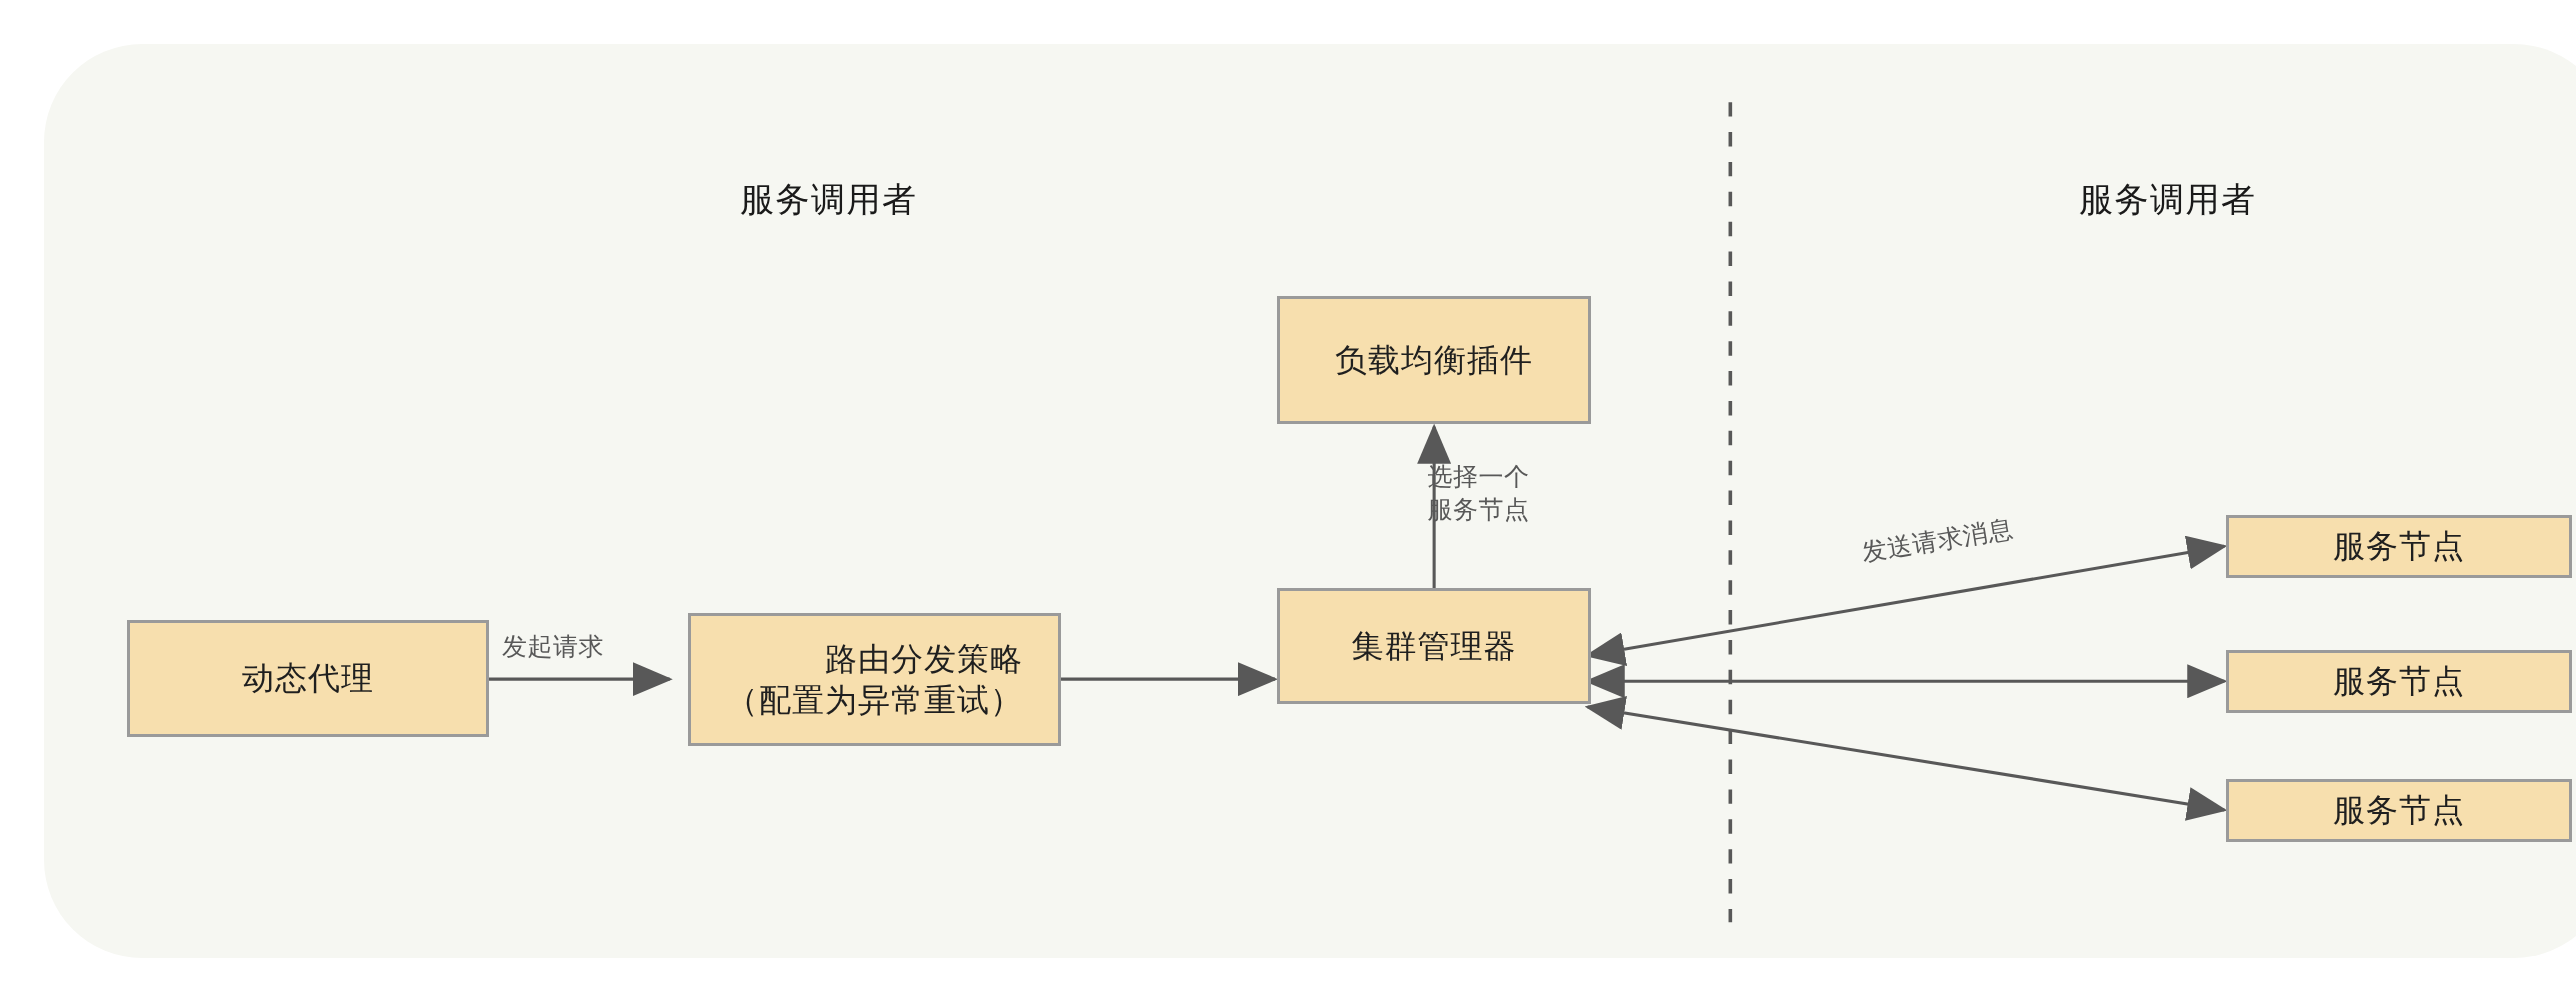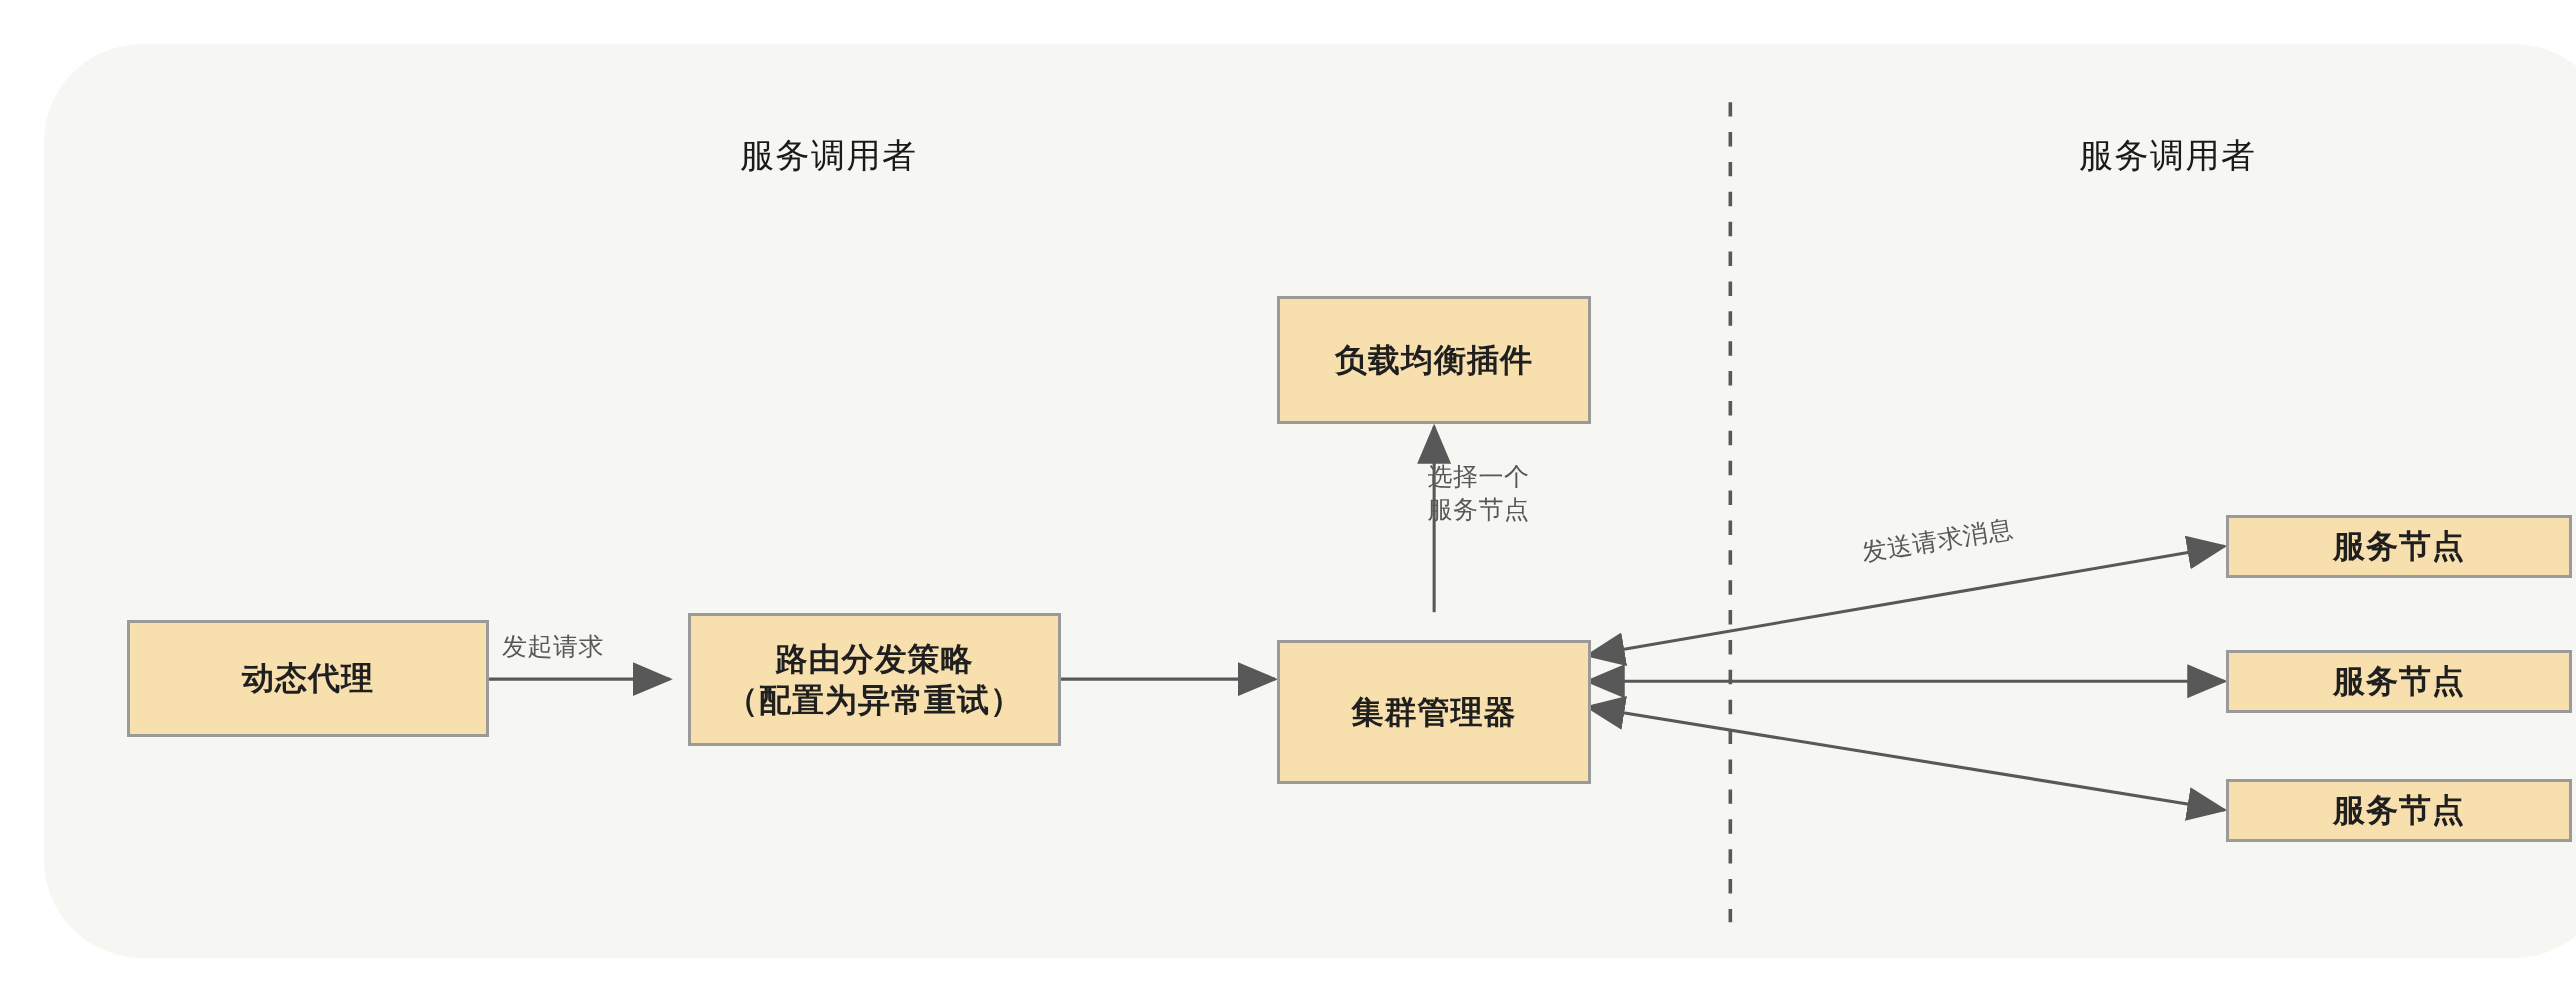--- a/index.html
+++ b/index.html
@@ -19,34 +19,34 @@
   }
   .svg-layer{position:absolute;left:0;top:0;width:2655px;height:991px;}
   .node{
     position:absolute;
     box-sizing:border-box;
     background:#f7dfae;
     border:3.1px solid #9a9a9a;
     display:flex;
     align-items:center;
     justify-content:center;
-    text-align:center;
+    text-align:right;
     color:#1f1f1f;
     font-size:32px;
     line-height:1.28;
     letter-spacing:1px;
     white-space:pre-line;
-    font-weight:bold;
   }
   .lane-title{
     position:absolute;
     color:#1a1a1a;
     font-size:34px;
     letter-spacing:1.5px;
     white-space:nowrap;
+    margin-top:44px;
   }
   .edge-label{
     position:absolute;
     color:#585858;
     font-size:25px;
     line-height:1.3;
     letter-spacing:0.5px;
     text-align:center;
     white-space:pre-line;
   }
@@ -84,21 +84,21 @@
   </svg>
 
   <div class="lane-title" style="left:740px;top:133px;">服务调用者</div>
   <div class="lane-title" style="left:2079px;top:133px;">服务调用者</div>
 
   <div class="node" style="left:127px;top:620px;width:362px;height:117px;">动态代理</div>
 
   <div class="node" style="left:688px;top:613px;width:373px;height:133px;">路由分发策略
 （配置为异常重试）</div>
 
-  <div class="node" style="left:1277px;top:640px;width:314px;height:144px;">集群管理器</div>
+  <div class="node" style="left:1277px;top:588px;width:314px;height:116px;">集群管理器</div>
 
   <div class="node" style="left:1277px;top:296px;width:314px;height:128px;">负载均衡插件</div>
 
   <div class="node" style="left:2226px;top:515px;width:346px;height:63px;">服务节点</div>
 
   <div class="node" style="left:2226px;top:650px;width:346px;height:63px;">服务节点</div>
 
   <div class="node" style="left:2226px;top:779px;width:346px;height:63px;">服务节点</div>
 
   <div class="edge-label" style="left:473px;top:630px;width:160px;">发起请求</div>

